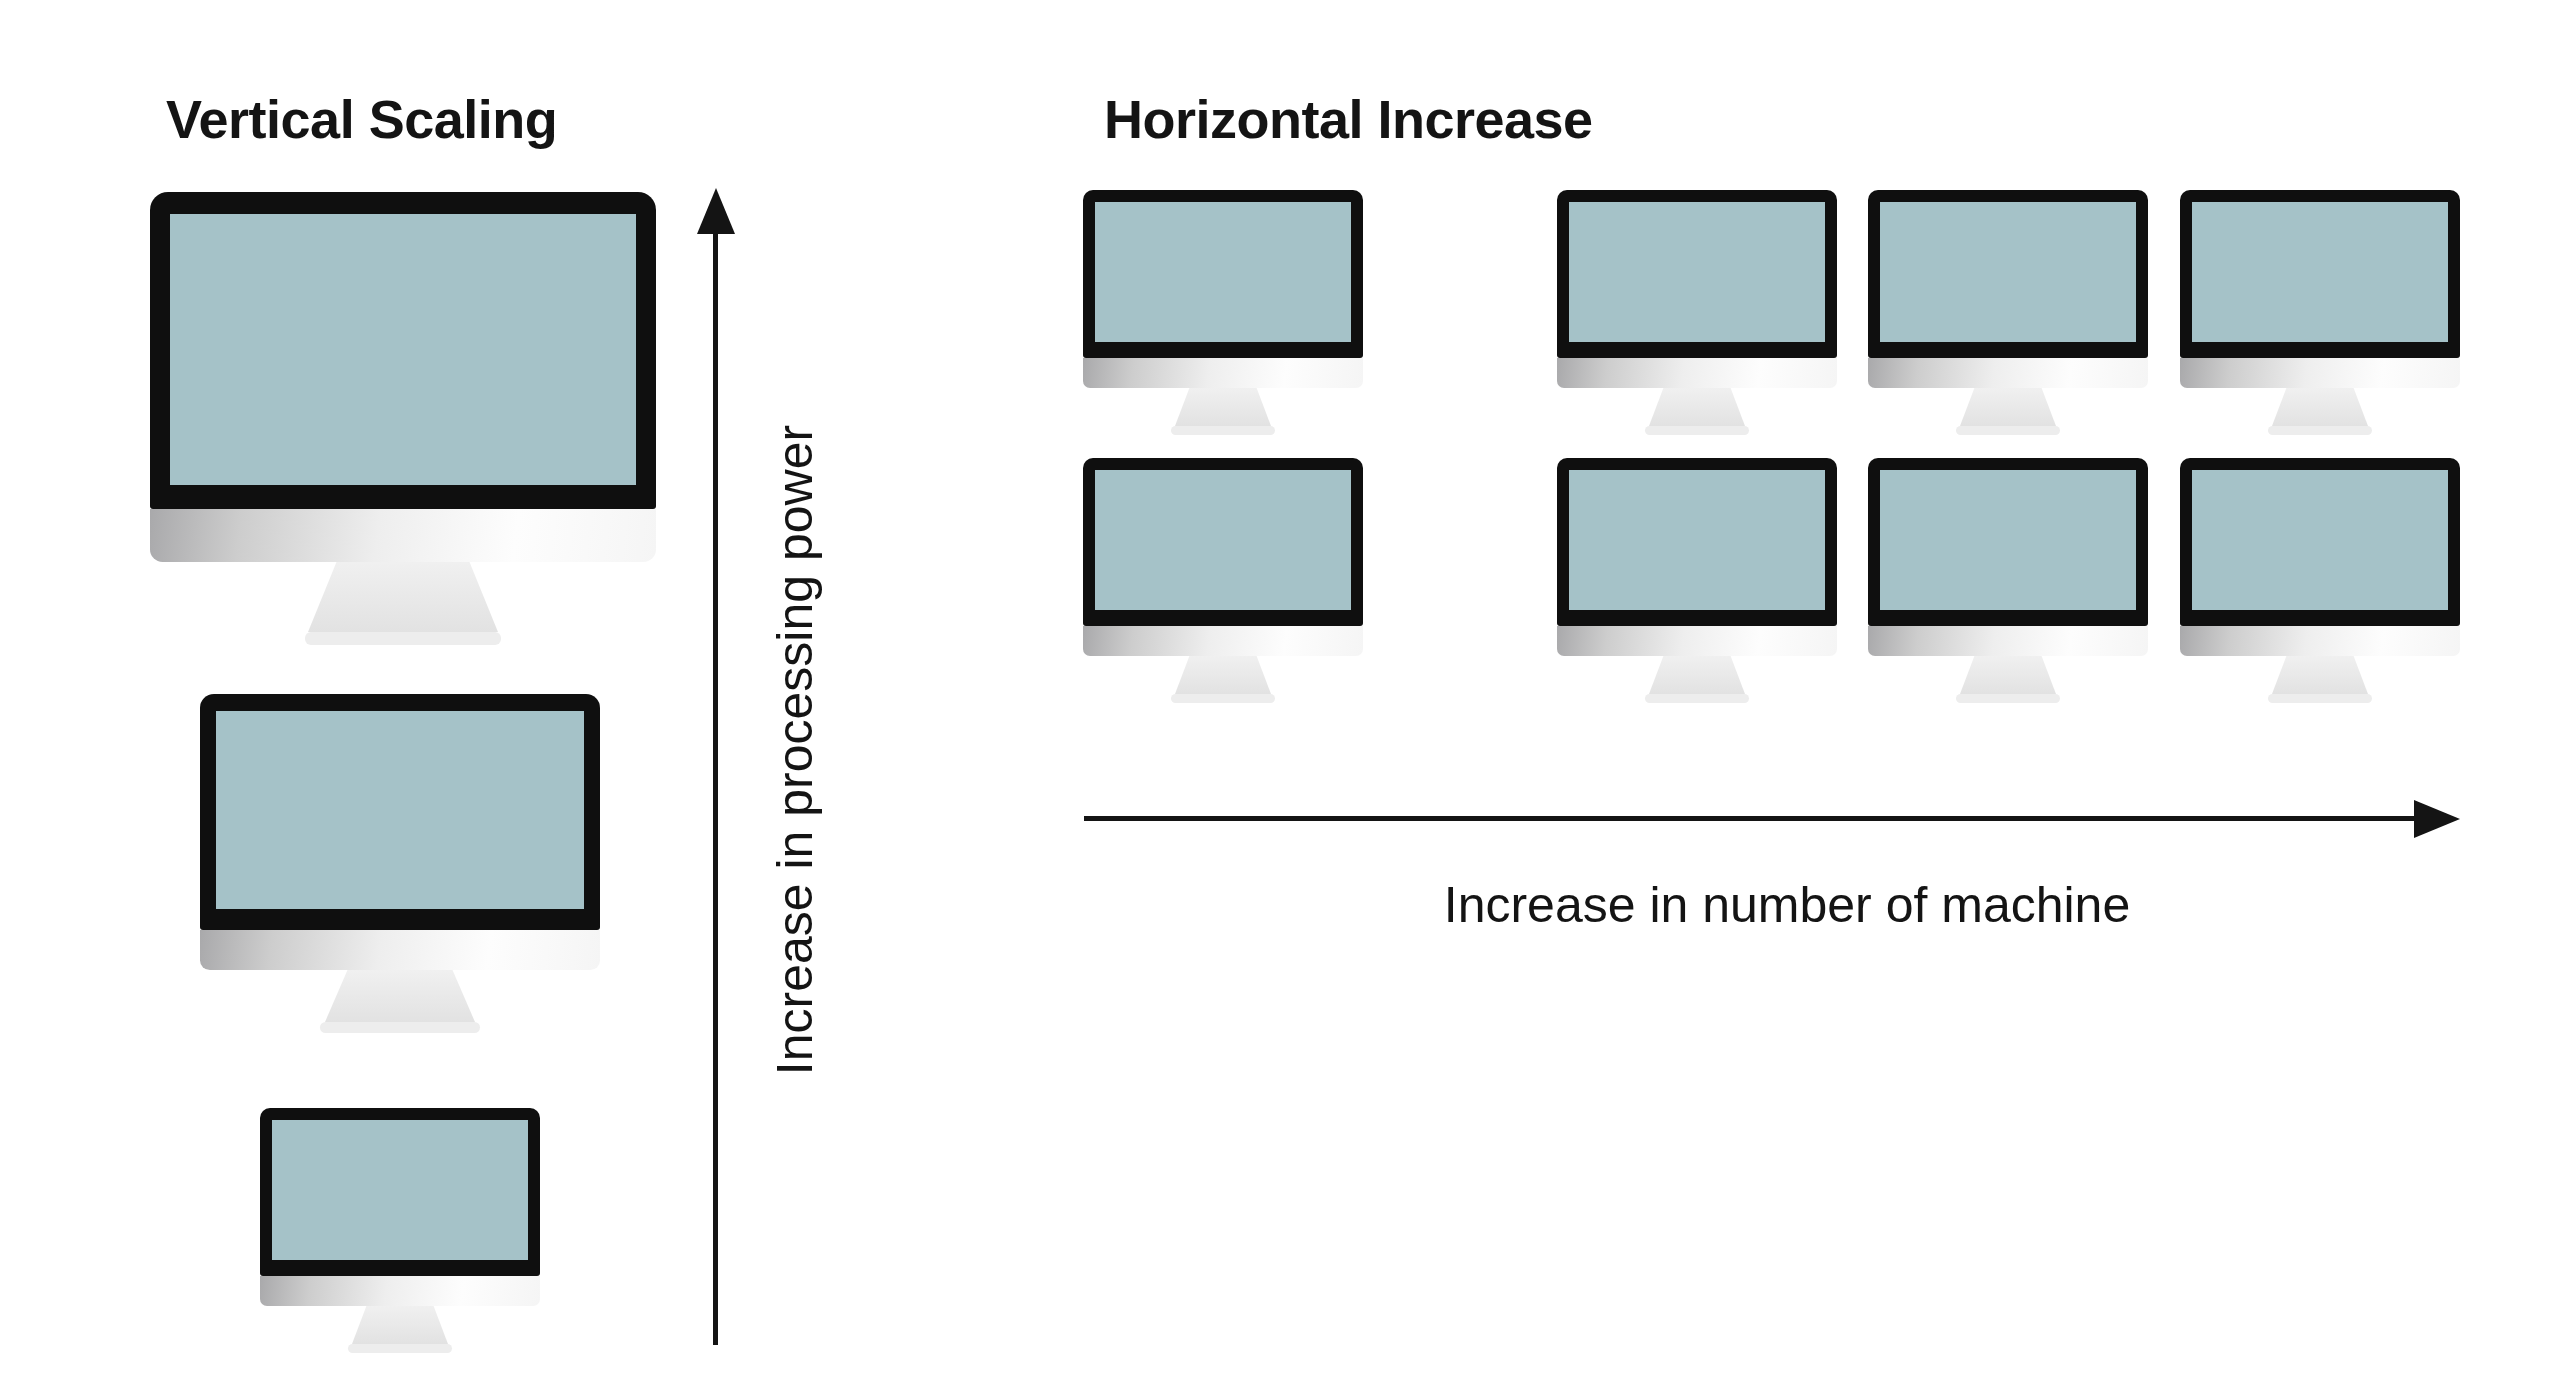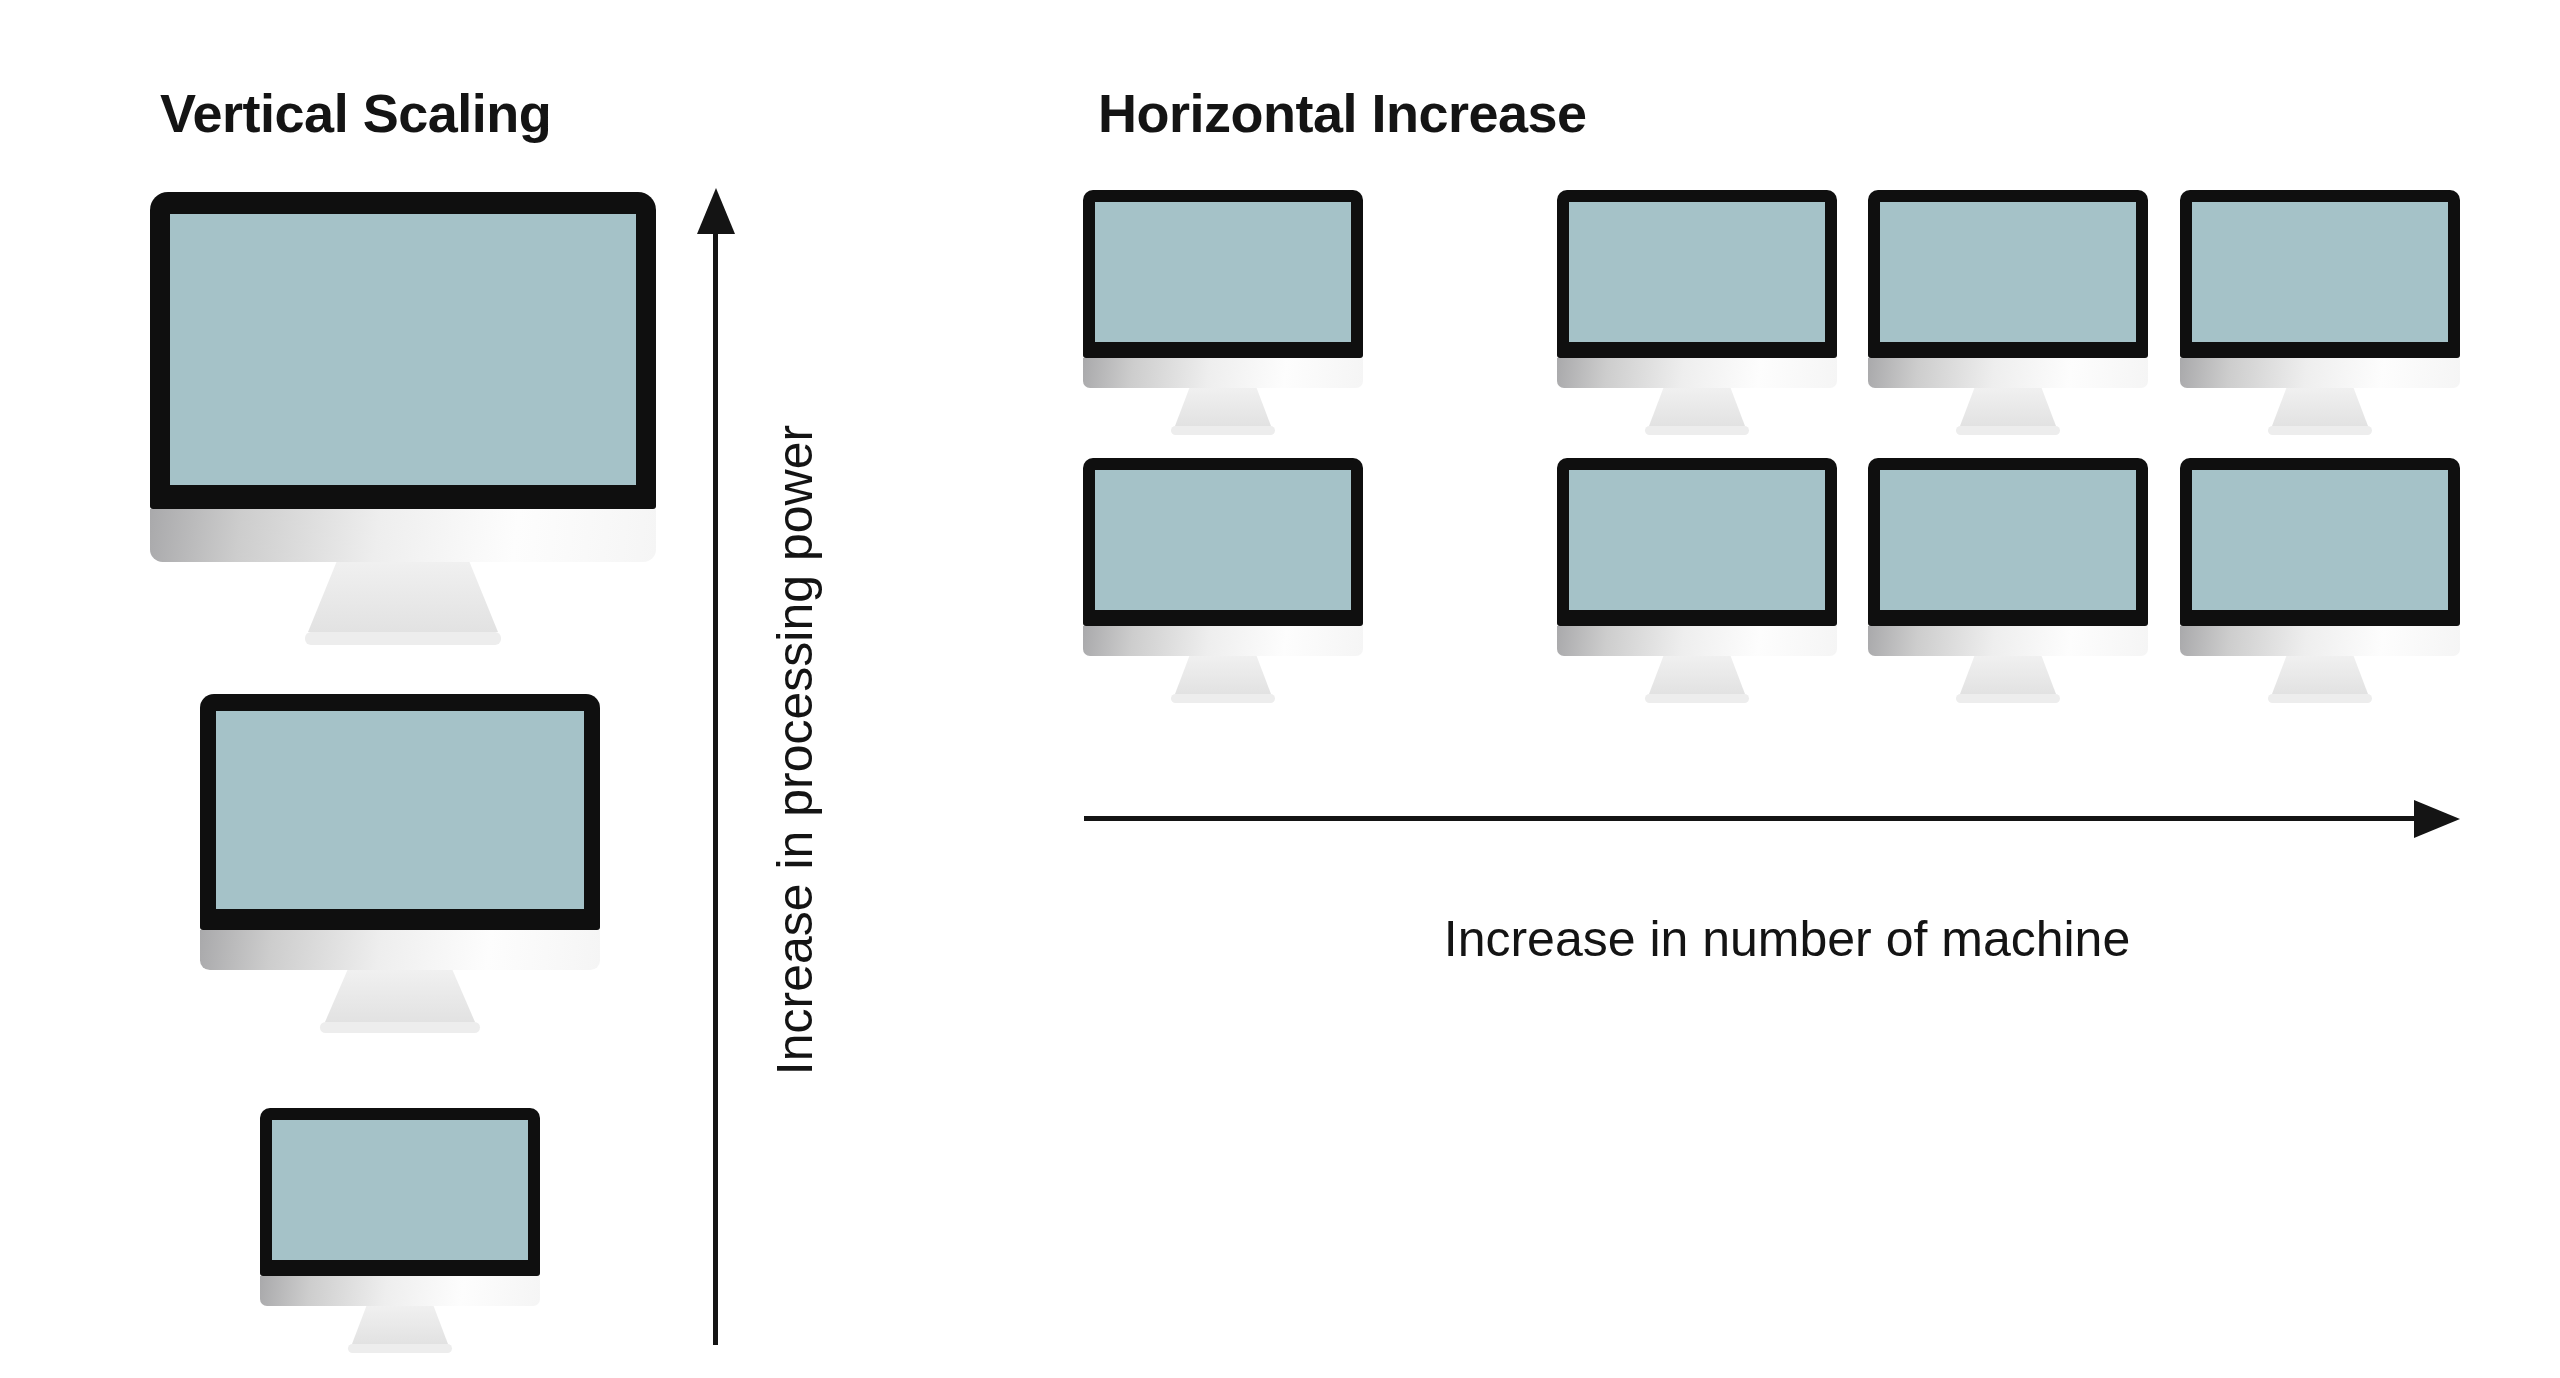--- a/index.html
+++ b/index.html
@@ -10,21 +10,21 @@
   }
   .canvas {
     position: relative;
     width: 2560px;
     height: 1378px;
     background: var(--bg, #ffffff);
     overflow: hidden;
   }
   .panel-title {
     position: absolute;
-    margin: 10px;
+    margin: 16px;
     font-size: 54px;
     font-weight: 700;
     color: var(--ink, #141414);
     letter-spacing: -0.5px;
     white-space: nowrap;
   }
   #left-title  { left: 150px;  top: 72px; }
   #right-title { left: 1088px; top: 72px; }
 
   
@@ -110,21 +110,21 @@
     color: var(--ink, #141414);
     white-space: nowrap;
   }
   #v-axis-label {
     left: 795px;
     top: 750px;
     transform: translate(-50%, -50%) rotate(-90deg);
   }
   #h-axis-label {
     left: 1787px;
-    top: 939px;
+    top: 905px;
     transform: translate(-50%, -50%);
   }
 </style>
 </head>
 <body>
 
 <div class="canvas">
 
   <section>
     <h1 class="panel-title" id="left-title">Vertical Scaling</h1>

